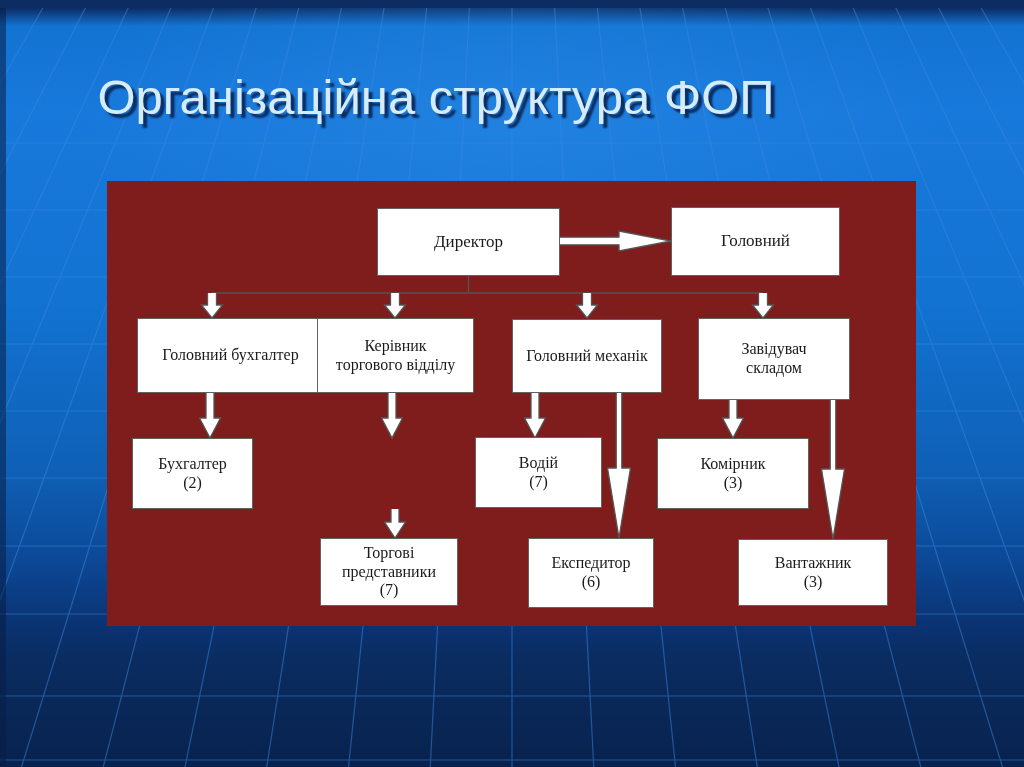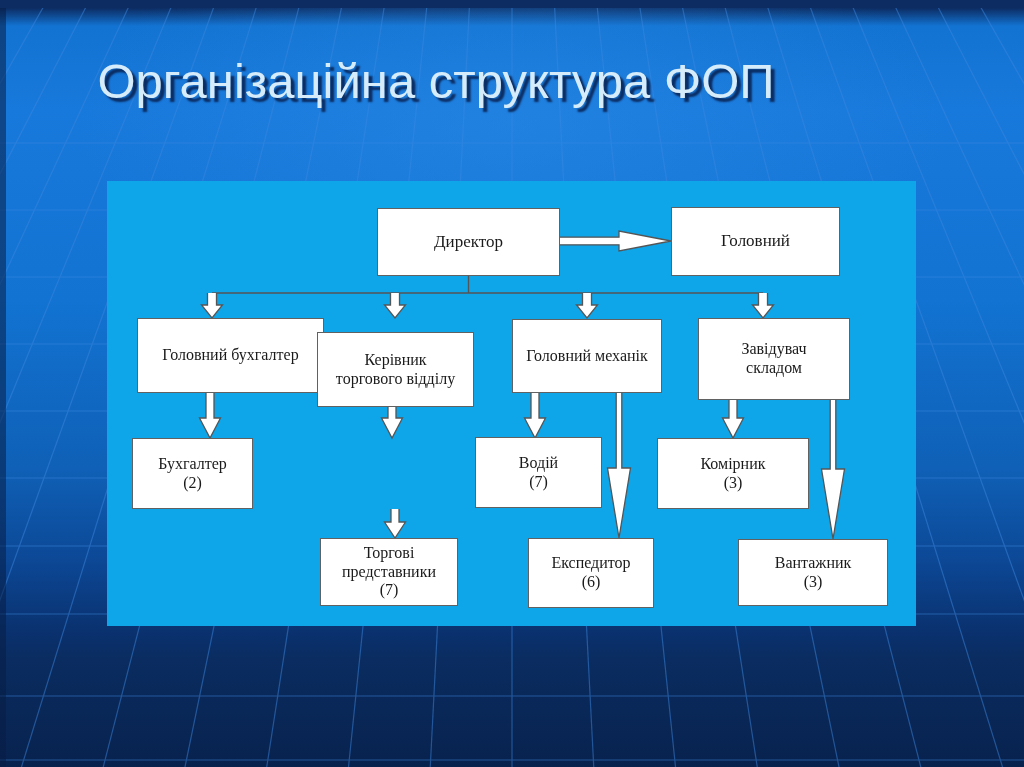--- a/index.html
+++ b/index.html
@@ -11,28 +11,28 @@
       #1273d2 26px,#1879dc 110px,#1273d2 300px,
       #0f60b6 470px,#0c4896 560px,#0a3372 625px,
       #0a2c60 660px,#08224e 767px);
   }
   .bg-grid{position:absolute;left:0;top:0;width:1024px;height:767px;}
   .glow{position:absolute;left:0;top:0;width:1024px;height:767px;
     background:radial-gradient(ellipse 620px 300px at 50% 16%, rgba(45,140,230,0.45), rgba(45,140,230,0) 70%);}
   .top-strip{position:absolute;left:0;top:0;width:1024px;height:8px;background:#0c2c62;}
   .left-strip{position:absolute;left:0;top:8px;width:6px;height:759px;background:rgba(8,30,70,0.55);}
   .slide-title{
-    position:absolute;top:54px;left:0;width:872px;text-align:center;
+    position:absolute;top:70px;left:0;width:872px;text-align:center;
     font-size:49px;line-height:54px;letter-spacing:0px;color:#d6ecfb;
     text-shadow:4px 4px 2px rgba(9,36,84,0.9);
     font-family:"Liberation Sans",sans-serif;font-weight:400;
   }
   .panel{
     position:absolute;left:107px;top:181px;width:809px;height:445px;
-    background:#0ea5e9;
+    background:#7f1d1d;
   }
   .connectors{position:absolute;left:0;top:0;width:809px;height:445px;}
   .node{
     position:absolute;box-sizing:border-box;background:#ffffff;
     border:1.6px solid #616161;
     display:flex;flex-direction:column;align-items:center;justify-content:center;
     text-align:center;padding:2px 13px;
     font-family:"Liberation Serif",serif;font-size:16px;line-height:1.18;color:#1a1a1a;
   }
   .node .lbl,.node .count{display:block;}
@@ -122,21 +122,21 @@
   </div>
   <div class="node lvl1" style="left:564px;top:26px;width:169px;height:69px">
     <span class="lbl">Головний</span>
     <span class="count"></span>
   </div>
 
   <div class="node" style="left:30px;top:137px;width:187px;height:75px">
     <span class="lbl">Головний бухгалтер</span>
     <span class="count"></span>
   </div>
-  <div class="node" style="left:210px;top:151px;width:157px;height:75px">
+  <div class="node" style="left:210px;top:137px;width:157px;height:75px">
     <span class="lbl">Керівник торгового відділу</span>
     <span class="count"></span>
   </div>
   <div class="node" style="left:405px;top:138px;width:150px;height:74px">
     <span class="lbl">Головний механік</span>
     <span class="count"></span>
   </div>
   <div class="node" style="left:591px;top:137px;width:152px;height:82px">
     <span class="lbl">Завідувач складом</span>
     <span class="count"></span>

